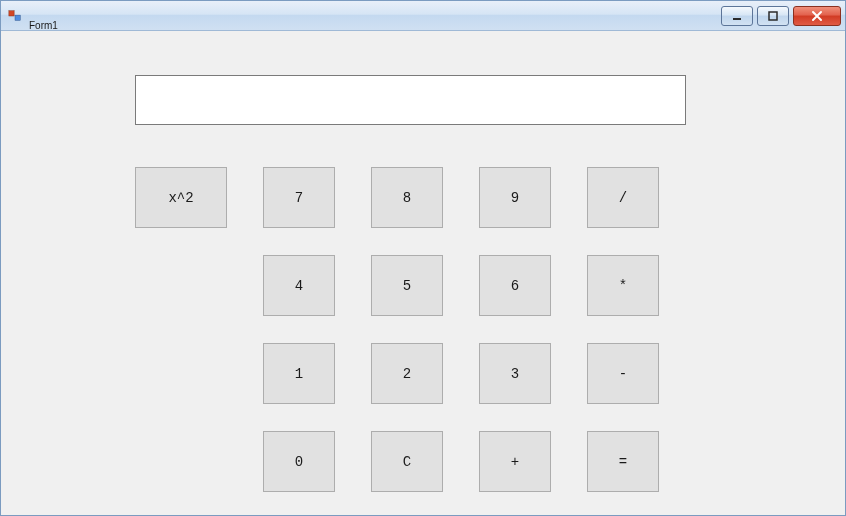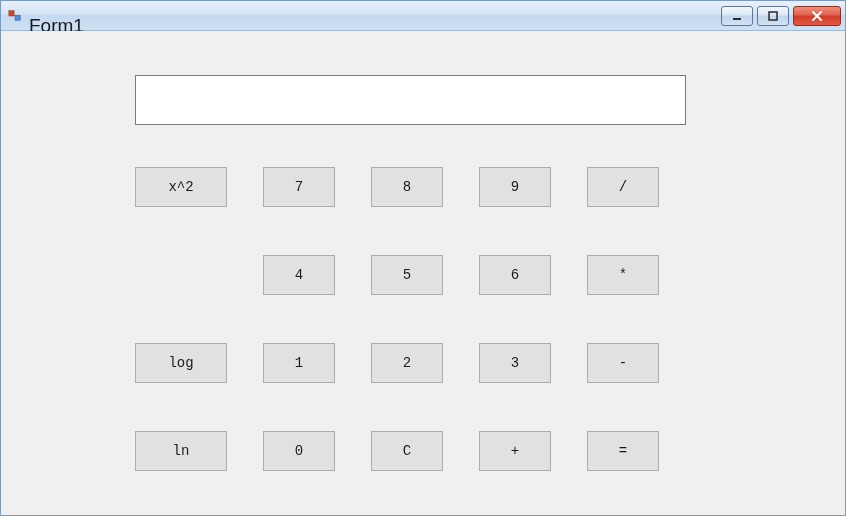--- a/index.html
+++ b/index.html
@@ -41,21 +41,21 @@
       height: 16px;
       display: flex;
       align-items: center;
       justify-content: center;
     }
     .app-icon svg {
       width: 14px;
       height: 14px;
     }
     .title-text {
-      font-size: 19px;
+      font-size: 10px;
       color: #1a1a1a;
       margin-top: 20px;
     }
     .window-controls {
       display: flex;
       align-items: center;
       gap: 4px;
       padding-right: 4px;
     }
     .win-btn {
@@ -102,21 +102,21 @@
       top: 136px;
       width: 551px;
       display: grid;
       grid-template-columns: 92px 72px 72px 72px 72px;
       grid-template-rows: repeat(4, 56px);
       column-gap: 36px;
       row-gap: 32px;
       align-content: start;
     }
     .calc-btn {
-      height: 40px;
+      height: 61px;
       border: 1px solid #adadad;
       background: #e1e1e1;
       font-size: 14px;
       color: #1a1a1a;
       cursor: pointer;
       font-family: Consolas, "Courier New", monospace;
       display: flex;
       align-items: center;
       justify-content: center;
     }
@@ -167,26 +167,24 @@
       <button class="calc-btn col2">7</button>
       <button class="calc-btn col3">8</button>
       <button class="calc-btn col4">9</button>
       <button class="calc-btn col5">/</button>
 
       <button class="calc-btn col2">4</button>
       <button class="calc-btn col3">5</button>
       <button class="calc-btn col4">6</button>
       <button class="calc-btn col5">*</button>
 
-      <button class="calc-btn">log</button>
       <button class="calc-btn col2">1</button>
       <button class="calc-btn col3">2</button>
       <button class="calc-btn col4">3</button>
       <button class="calc-btn col5">-</button>
 
-      <button class="calc-btn">ln</button>
       <button class="calc-btn col2">0</button>
       <button class="calc-btn col3">C</button>
       <button class="calc-btn col4">+</button>
       <button class="calc-btn col5">=</button>
     </div>
   </div>
 </div>
 
 </body></html>

